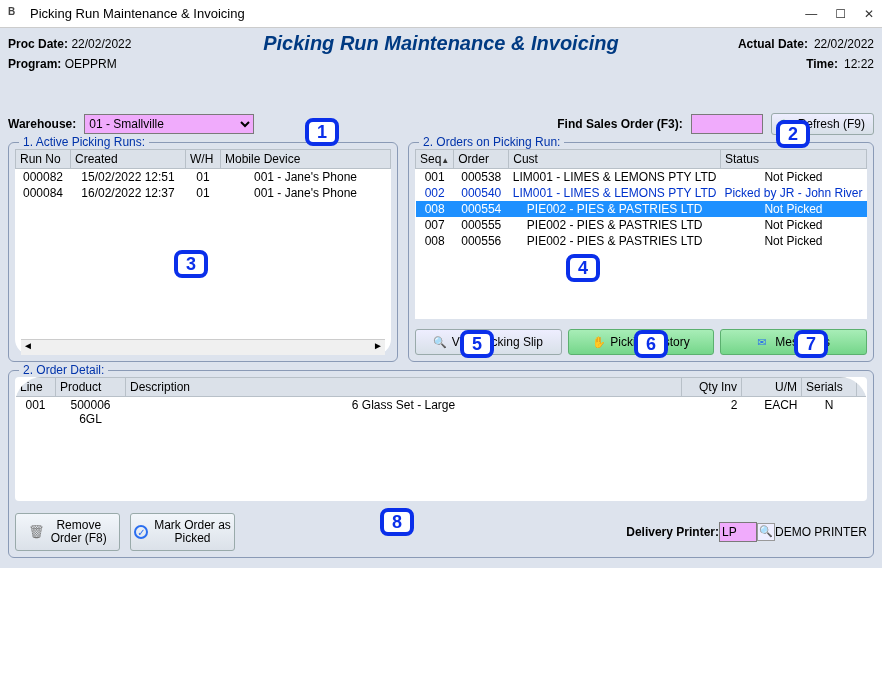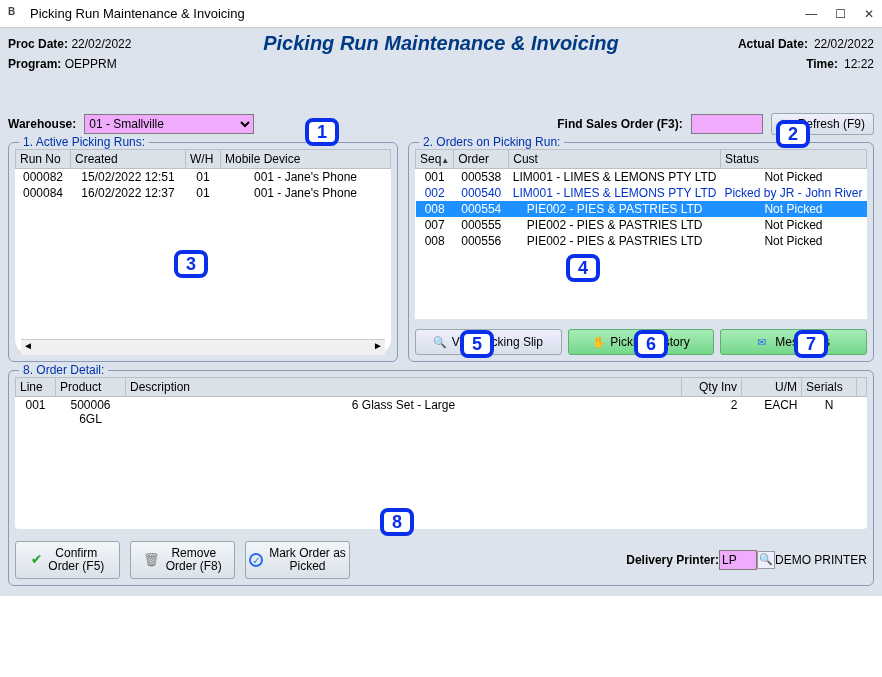--- a/index.html
+++ b/index.html
@@ -43,21 +43,21 @@
   .hscroll::before { content: "◄"; position: absolute; left: 2px; top: 0; font-size: 10px; }
   .hscroll::after { content: "►"; position: absolute; right: 2px; top: 0; font-size: 10px; }
   .btnbar { display: flex; gap: 6px; padding: 4px 6px 6px 6px; }
   .btnbar .btn { flex: 1; justify-content: center; height: 26px; }
   .greenbtn { background: linear-gradient(#a8edb7, #75d68a); border: 1px solid #5bb06f; }
   .ic-search::before { content: "🔍"; font-size: 11px; }
   .ic-hand::before { content: "✋"; font-size: 11px; }
   .ic-mail::before { content: "✉"; color: #2a6ef0; font-size: 11px; }
   .detail-fs { margin-top: 8px; }
   .detail-wrap { background: #fff; margin: 6px; border-radius: 4px; }
-  .detail-scroll { height: 152px; overflow: hidden; }
+  .detail-scroll { height: 124px; overflow: hidden; border-radius: 27px; }
   .botbar { display: flex; align-items: center; padding: 6px 6px 6px 6px; gap: 10px; }
   .botbtn { width: 105px; height: 38px; border: 1px solid #9aa; border-radius: 3px; background: linear-gradient(#f2f6fb, #dbe1e9); display: flex; align-items: center; gap: 6px; justify-content: center; text-align: center; line-height: 13px; cursor: default; }
   .ic-check::before { content: "✔"; color: #2a9f2a; font-size: 14px; }
   .ic-trash::before { content: "🗑"; font-size: 13px; color: #777; }
   .ic-bluecheck { width: 14px; height: 14px; border: 2px solid #2a6ef0; border-radius: 50%; position: relative; display: inline-block; }
   .ic-bluecheck::after { content: "✓"; color: #2a6ef0; font-size: 10px; position: absolute; left: 1px; top: -1px; }
   .delivery-block { margin-left: auto; display: flex; align-items: center; }
   .searchbtn { width: 18px; height: 18px; border: 1px solid #999; background: #eef; text-align: center; font-size: 10px; cursor: default; }
   .badge { position: absolute; border: 4px solid #0a2fea; border-radius: 8px; color: #0a2fea; font-weight: bold; font-size: 18px; background: #fff; padding: 1px 8px; z-index: 10; pointer-events: none; line-height: 18px; }
   .sort-arrow { font-size: 8px; color: #333; }
@@ -209,21 +209,21 @@
         </span>
         <span class="btn greenbtn">
           <span class="ic ic-mail"></span>
           <span>Messages</span>
         </span>
       </div>
     </div>
   </div>
 
   <div class="fieldset detail-fs">
-    <span class="legend">8. Order Detail:</span>
+    <span class="legend">2. Order Detail:</span>
     <div class="detail-wrap">
       <div class="detail-scroll">
         <table class="grid">
           <tbody>
               <tr>
             <th style="width:40px">Line</th>
             <th style="width:70px">Product</th>
             <th>Description</th>
             <th style="width:60px;text-align:right">Qty Inv</th>
             <th style="width:60px;text-align:right">U/M</th>
@@ -241,25 +241,20 @@
                 <td class="right" style="vertical-align:top">EACH</td>
                 <td style="vertical-align:top">N</td>
                 <td></td>
               </tr>
             </tbody>
         </table>
       </div>
     </div>
     <div class="botbar">
       <div class="botbtn">
-        <span class="ic ic-check"></span>
-        <span style="white-space:pre-line">Confirm
-Order (F5)</span>
-      </div>
-      <div class="botbtn">
         <span class="ic ic-trash"></span>
         <span style="white-space:pre-line">Remove
 Order (F8)</span>
       </div>
       <div class="botbtn">
         <span class="ic-bluecheck"></span>
         <span style="white-space:pre-line">Mark Order as
 Picked</span>
       </div>
       <div class="delivery-block">

